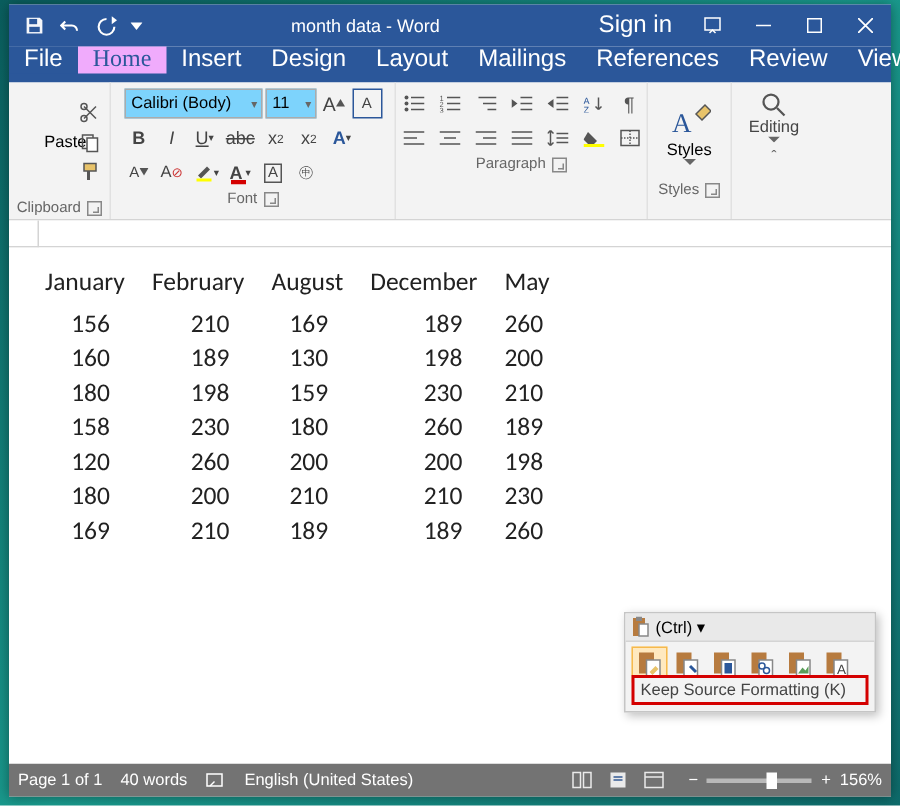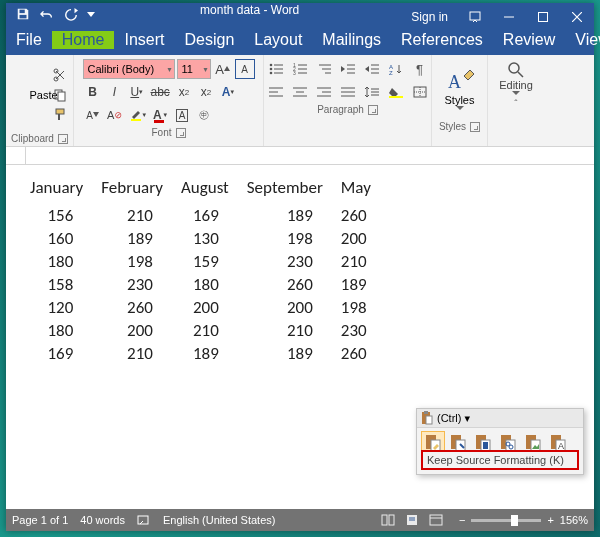--- a/index.html
+++ b/index.html
@@ -19,47 +19,47 @@
     box-shadow: 0 0 8px rgba(0,0,0,0.4);
     display: flex;
     flex-direction: column;
   }
   
   .titlebar {
     height: 28px;
     background: #2b579a;
     color: #fff;
     display: flex;
-    align-items: flex-start;
+    align-items: center;
     font-size: 12px;
   }
   .qat { display: flex; align-items: center; gap: 2px; padding-left: 6px; }
   .qat-btn { width: 22px; height: 22px; display: flex; align-items: center; justify-content: center; cursor: pointer; }
   .title-center { flex: 1; text-align: center; }
   .title-right { display: flex; align-items: center; gap: 0; }
-  .signin { padding: 0 10px; font-size: 12px; }
+  .signin { padding: 0 10px; font-size: 16px; }
   .win-controls { display: flex; }
   .win-btn { width: 34px; height: 28px; display: flex; align-items: center; justify-content: center; cursor: pointer; }
   
   .tabs-row {
     height: 24px;
     background: #2b579a;
     display: flex;
     align-items: flex-start;
     color: #fff;
     font-size: 16px;
   }
   .tab {
     padding: 0 10px;
     display: flex;
     align-items: center;
     cursor: pointer;
   }
   .tab.file { background: #2b579a; }
-  .tab.active { background: #84cc16; color: #2b579a; }
+  .tab.active { background: #f0abfc; color: #2b579a; font-family: Liberation Serif, serif; }
   .tabs-right { margin-left: auto; display: flex; align-items: center; }
   .tell-me { display: flex; align-items: center; gap: 4px; padding: 0 8px; opacity: 0.9; }
   .share { display: flex; align-items: center; gap: 4px; padding: 0 10px; cursor: pointer; }
   
   .ribbon {
     height: 92px;
     background: #f3f3f3;
     border-bottom: 1px solid #d4d4d4;
     display: flex;
     align-items: stretch;
@@ -91,21 +91,21 @@
     width: 36px; height: 60px;
     display: flex; flex-direction: row; align-items: center; 
     cursor: pointer; gap:18px;
     border:1px solid transparent;
   }
   .clip-small { display:flex; flex-direction:column; gap:2px; margin-left:2px;}
   .sm-btn{ width:18px;height:18px;display:flex;align-items:center;justify-content:center;cursor:pointer;}
   
   .font-body{ display:flex; flex-direction:column; gap:3px; padding:2px 4px;}
   .row{ display:flex; gap:2px; align-items:center;}
-  .combo{ height:20px; background:#fca5a5; border:1px solid #ababab; display:flex; align-items:center; padding:0 2px 0 4px; font-size:11px; cursor:pointer;}
+  .combo{ height:20px; background:#7dd3fc; border:1px solid #ababab; display:flex; align-items:center; padding:0 2px 0 4px; font-size:11px; cursor:pointer;}
   .combo .arrow{ margin-left:auto; font-size:8px; color:#666; padding-left:4px;}
   .btn{ height:20px; min-width:20px; display:flex; align-items:center; justify-content:center; cursor:pointer; padding:0 2px; font-size:12px; color:#444;}
   .btn.boxed{ border:1px solid #2b579a;}
   
   .para-body{ display:flex; flex-direction:column; gap:3px; padding:2px 4px;}
   .pbtn{ width:22px; height:20px; display:flex; align-items:center; justify-content:center; cursor:pointer; color:#555;}
   
   .styles-body{ display:flex; align-items:center; padding:4px;}
   .styles-big{ width:44px; height:56px; display:flex; flex-direction:column; align-items:center; justify-content:center; cursor:pointer;}
   
@@ -532,21 +532,21 @@
   </div>
 
   <div class="doc-area">
     <div class="doc-content">
       <table class="data">
         <thead>
             <tr id="thead-row">
               <th>January</th>
               <th>February</th>
               <th>August</th>
-              <th>September</th>
+              <th>December</th>
               <th>May</th>
             </tr>
           </thead>
         <tbody id="tbody">
             <tr>
               <td>156</td>
               <td>210</td>
               <td>169</td>
               <td>189</td>
               <td>260</td>

